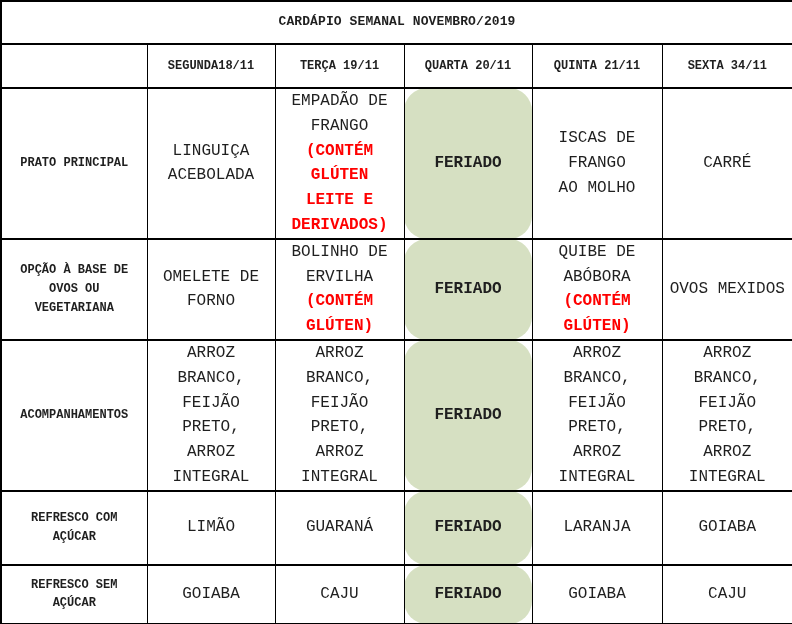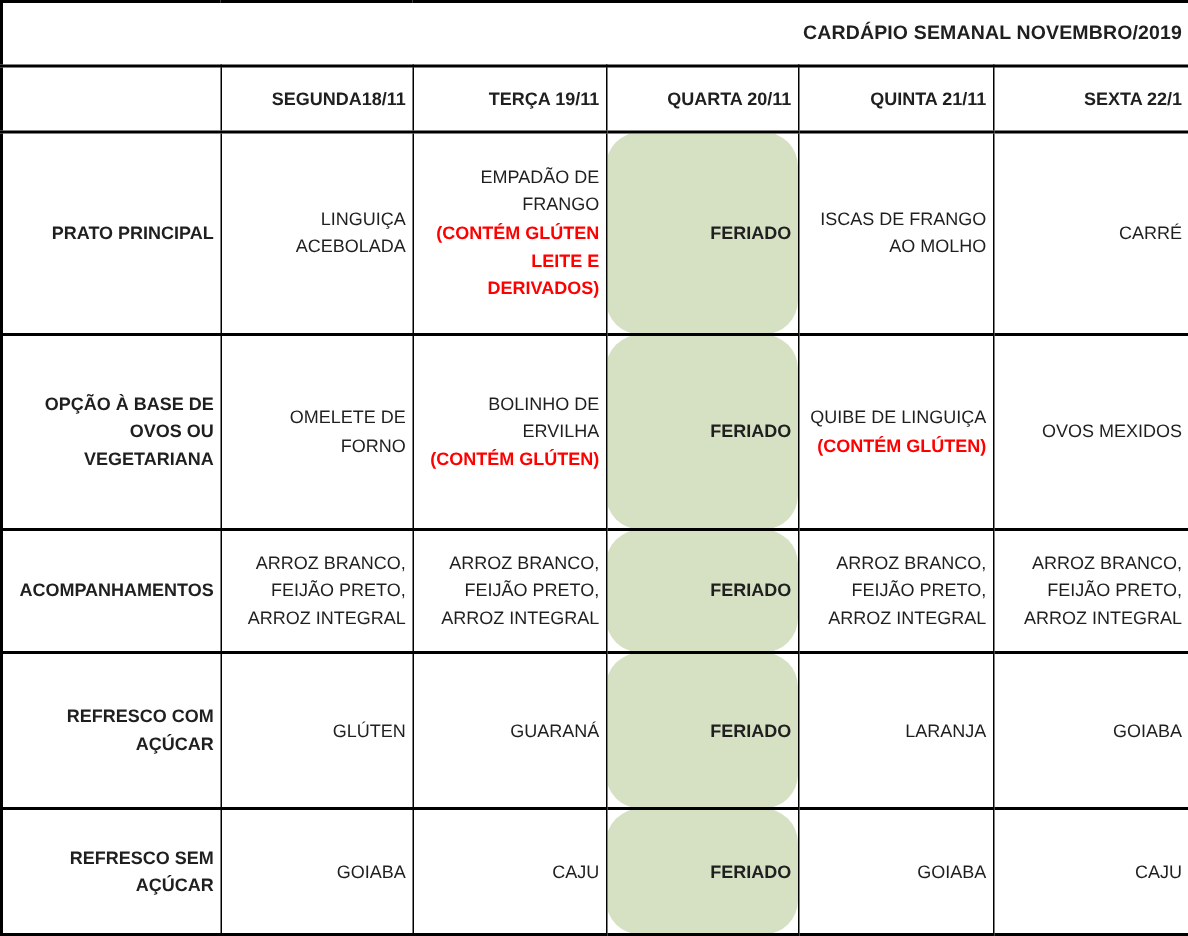--- a/index.html
+++ b/index.html
@@ -27,44 +27,45 @@
     height: 624px;
     border-collapse: collapse;
     table-layout: fixed;
     border: 2px solid var(--border);
   }
   th, td {
     border-left: 1px solid var(--border);
     border-right: 1px solid var(--border);
     border-top: 2px solid var(--border);
     border-bottom: 2px solid var(--border);
-    text-align: right;
+    text-align: center;
     vertical-align: middle;
     padding: 0 4px;
     white-space: pre-line;
     line-height: 1.55;
     overflow: hidden;
+    font-family: Liberation Mono, monospace;
   }
   tr.title-row th {
     height: 43px;
     font-size: 13px;
     font-weight: bold;
     letter-spacing: 0.1px;
   }
   tr.day-row th {
     height: 44px;
     font-size: 12px;
     font-weight: bold;
   }
   tbody th.rowlabel {
     font-size: 12px;
     font-weight: bold;
   }
   tbody td {
-    font-size: 12px;
+    font-size: 16px;
     font-weight: normal;
     border-radius: 23px;
   }
   td.holiday {
     background: var(--holiday-bg);
     font-weight: bold;
   }
   .note {
     display: block;
     color: var(--note-red);
@@ -96,21 +97,21 @@
     <thead>
       <tr class="title-row">
         <th colspan="6">CARDÁPIO SEMANAL NOVEMBRO/2019</th>
       </tr>
       <tr class="day-row">
         <th></th>
         <th>SEGUNDA18/11</th>
         <th>TERÇA 19/11</th>
         <th>QUARTA 20/11</th>
         <th>QUINTA 21/11</th>
-        <th>SEXTA 22/1</th>
+        <th>SEXTA 34/11</th>
       </tr>
     </thead>
     <tbody>
       <tr>
         <th class="rowlabel">PRATO PRINCIPAL</th>
         <td><span>LINGUIÇA
 ACEBOLADA</span></td>
         <td><span>EMPADÃO DE
 FRANGO</span><span class="note">(CONTÉM GLÚTEN
 LEITE E DERIVADOS)</span></td>
@@ -120,21 +121,21 @@
         <td><span>CARRÉ</span></td>
       </tr>
       <tr>
         <th class="rowlabel">OPÇÃO À BASE DE
 OVOS OU
 VEGETARIANA</th>
         <td><span>OMELETE DE FORNO</span></td>
         <td><span>BOLINHO DE
 ERVILHA</span><span class="note">(CONTÉM GLÚTEN)</span></td>
         <td class="holiday"><span>FERIADO</span></td>
-        <td><span>QUIBE DE LINGUIÇA</span><span class="note">(CONTÉM GLÚTEN)</span></td>
+        <td><span>QUIBE DE ABÓBORA</span><span class="note">(CONTÉM GLÚTEN)</span></td>
         <td><span>OVOS MEXIDOS</span></td>
       </tr>
       <tr>
         <th class="rowlabel">ACOMPANHAMENTOS</th>
         <td><span>ARROZ BRANCO,
 FEIJÃO PRETO,
 ARROZ INTEGRAL</span></td>
         <td><span>ARROZ BRANCO,
 FEIJÃO PRETO,
 ARROZ INTEGRAL</span></td>
@@ -142,21 +143,21 @@
         <td><span>ARROZ BRANCO,
 FEIJÃO PRETO,
 ARROZ INTEGRAL</span></td>
         <td><span>ARROZ BRANCO,
 FEIJÃO PRETO,
 ARROZ INTEGRAL</span></td>
       </tr>
       <tr>
         <th class="rowlabel">REFRESCO COM
 AÇÚCAR</th>
-        <td><span>GLÚTEN</span></td>
+        <td><span>LIMÃO</span></td>
         <td><span>GUARANÁ</span></td>
         <td class="holiday"><span>FERIADO</span></td>
         <td><span>LARANJA</span></td>
         <td><span>GOIABA</span></td>
       </tr>
       <tr>
         <th class="rowlabel">REFRESCO SEM
 AÇÚCAR</th>
         <td><span>GOIABA</span></td>
         <td><span>CAJU</span></td>

